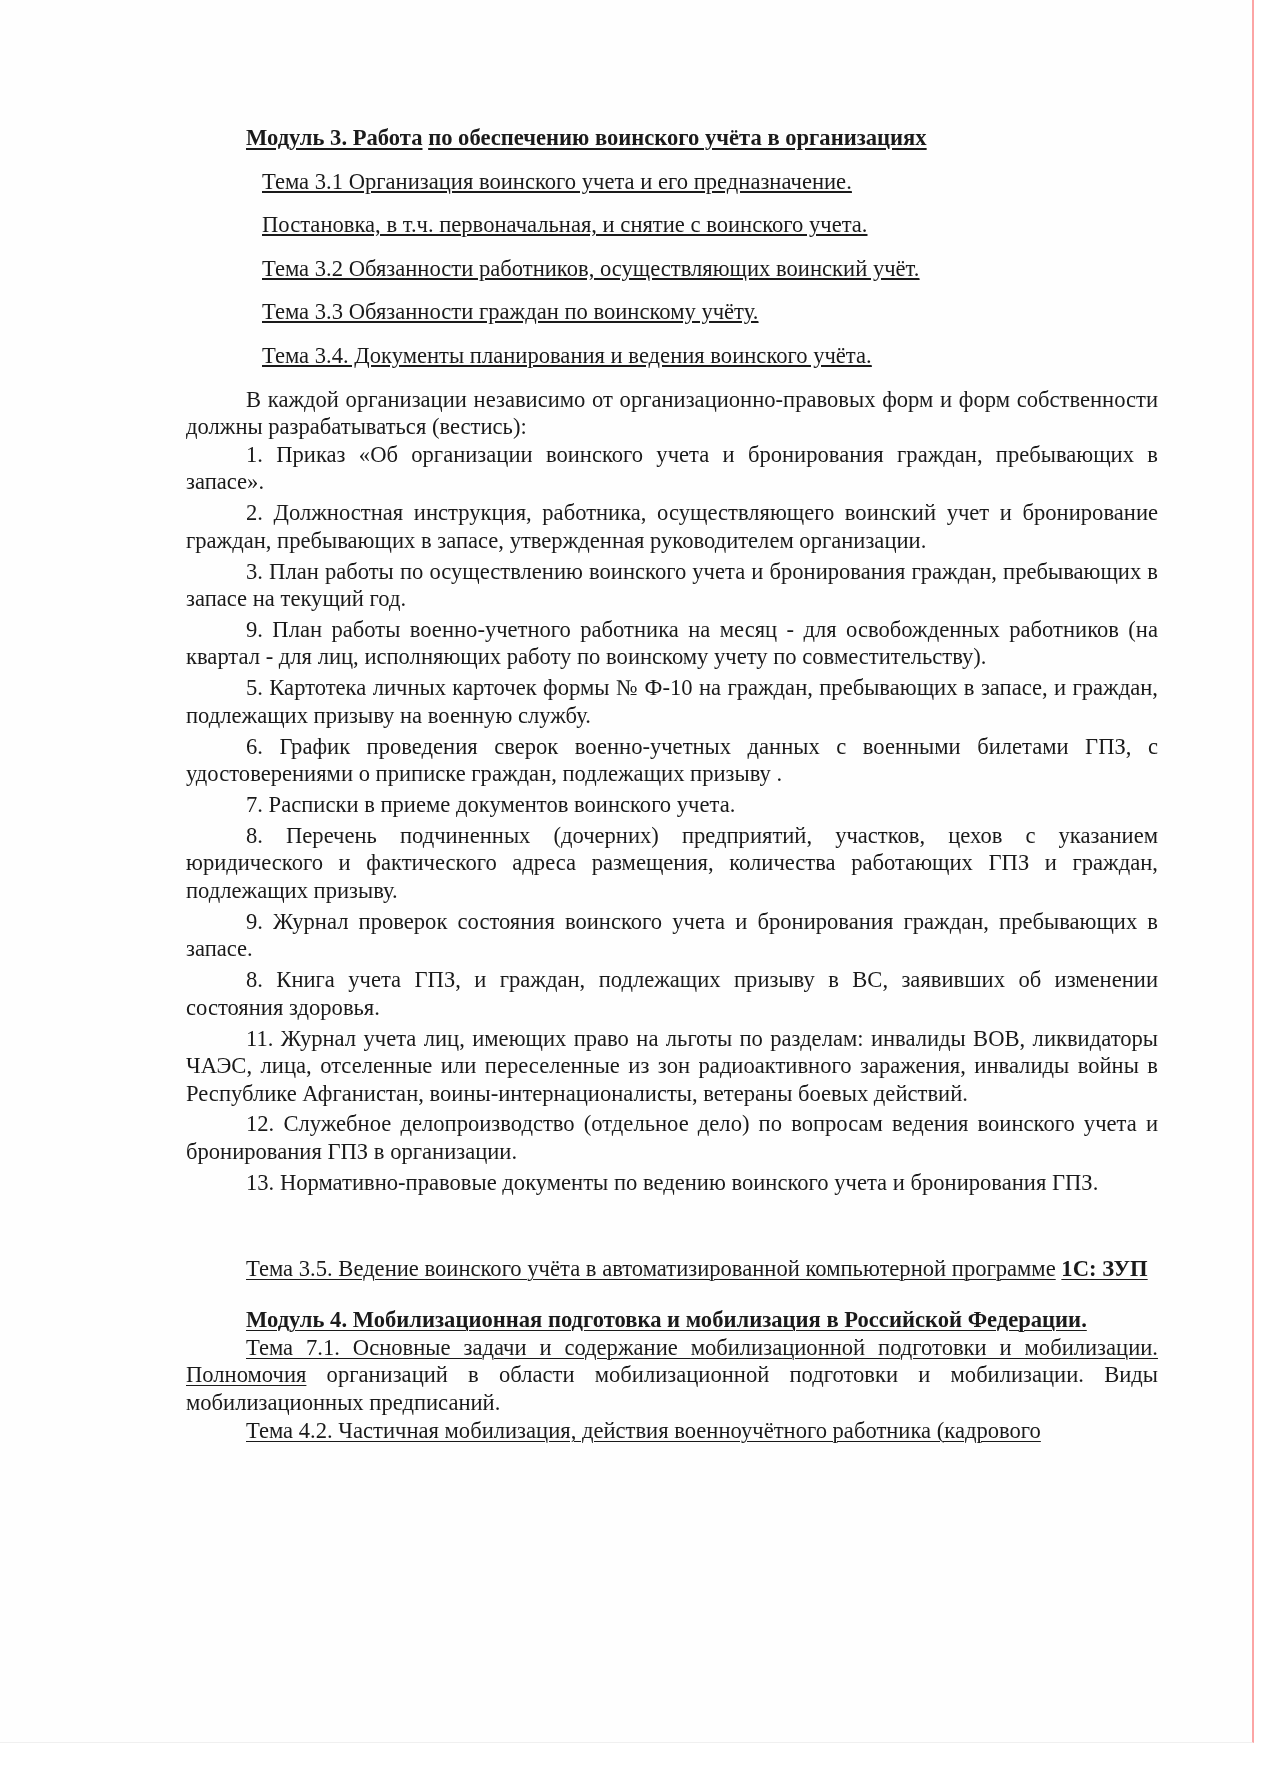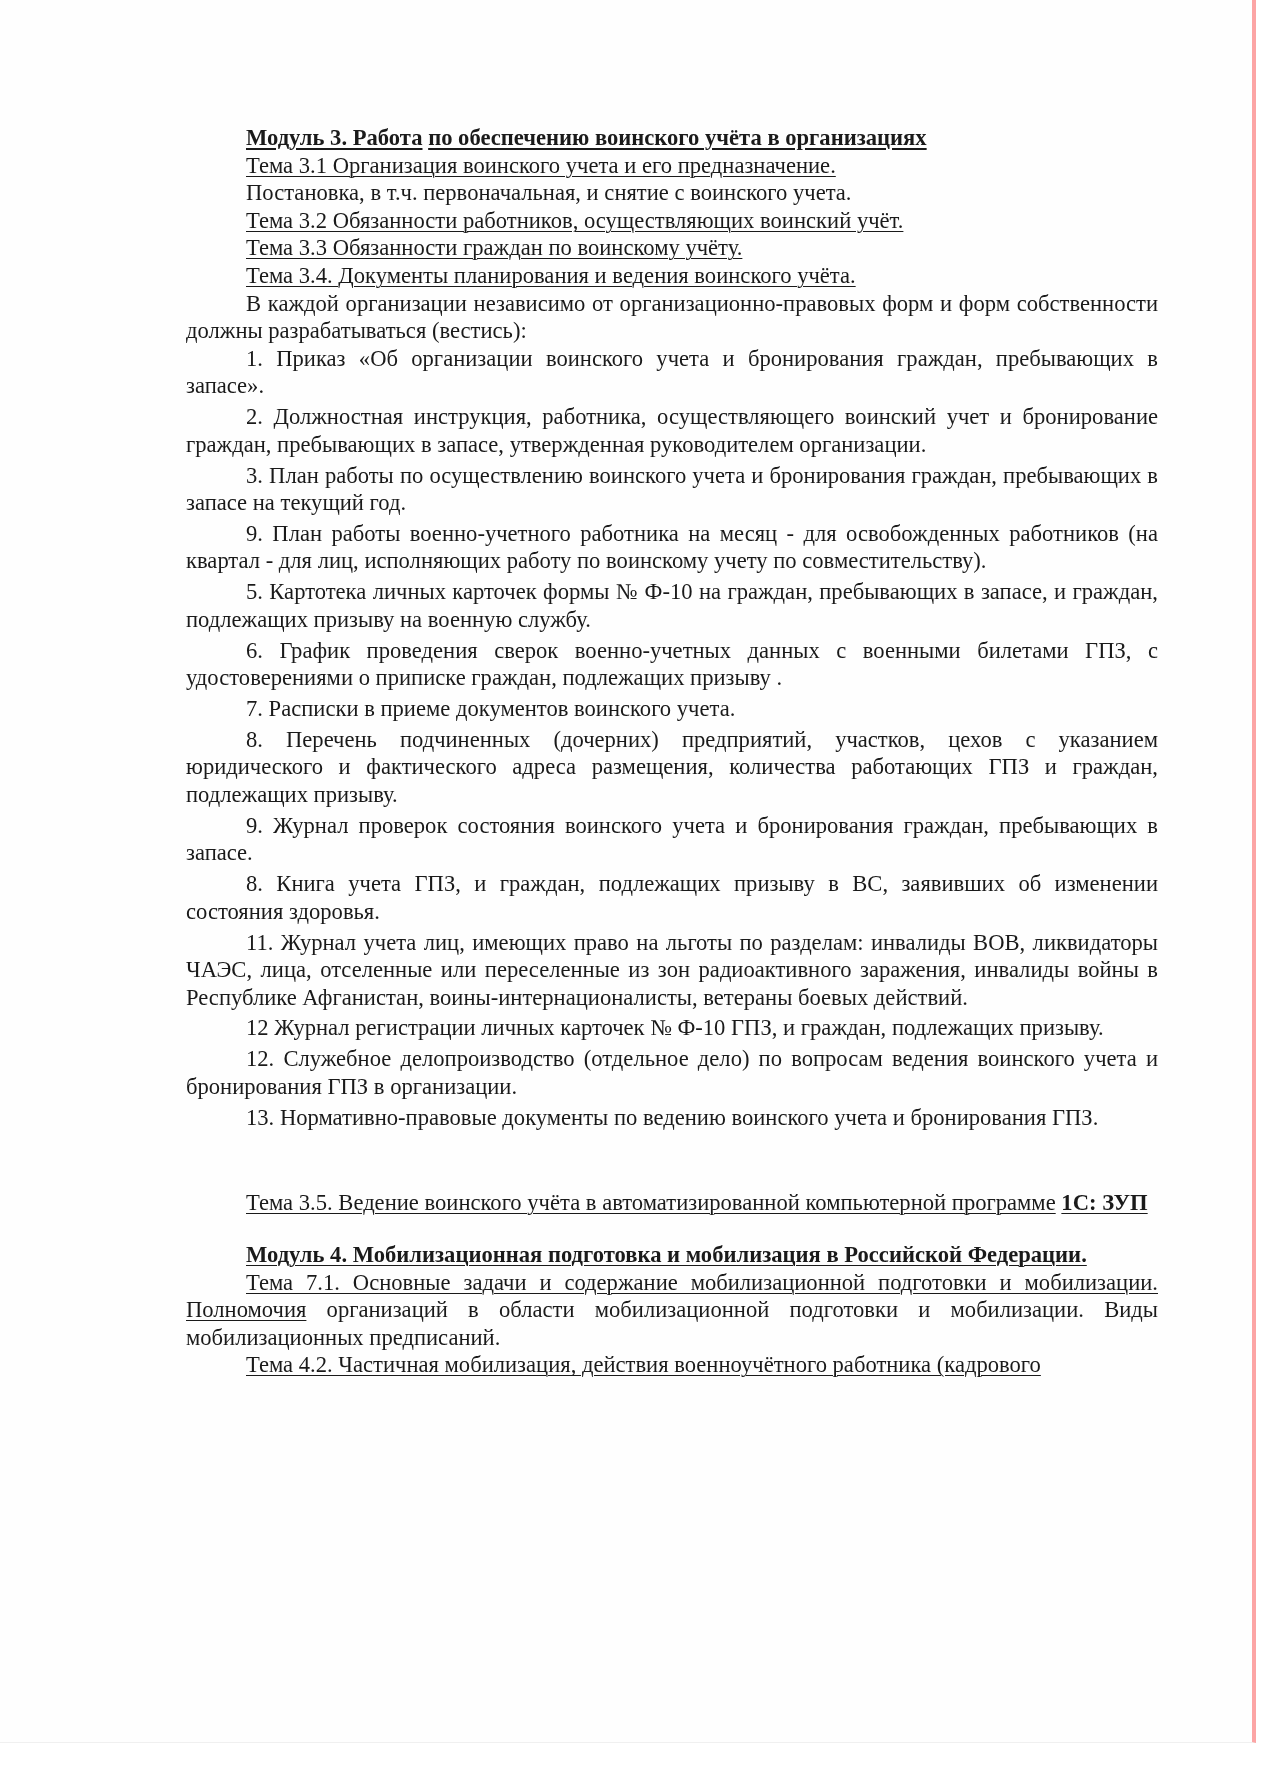--- a/index.html
+++ b/index.html
@@ -13,21 +13,21 @@
       position: relative;
       overflow: hidden;
     }
     .page {
       position: absolute;
       left: 0;
       top: 0;
       width: 1252px;
       height: 1742px;
       background: #fefefe;
-      border-right: 4px solid #fca5a5;
+      border-right: 2px solid #fca5a5;
       border-bottom: 1px solid #f0f0f0;
     }
     .content {
       position: absolute;
       left: 186px;
       top: 124px;
       width: 972px;
       font-family: "Liberation Serif", "DejaVu Serif", serif;
       font-size: 22.6px;
       line-height: 27.6px;
@@ -44,21 +44,21 @@
       text-underline-offset: 3px;
     }
     .b { font-weight: bold; }
     .module-title {
       font-weight: bold;
       padding-left: 60px;
     }
     .module-title .u { text-decoration-thickness: 2px; }
     .spacer2 { height: 55px; }
     .spacer-mid { height: 24px; }
-    .theme-line { padding-left: 60px; margin: 0; }
+    .theme-line { padding-left: 60px; margin: 16px; text-decoration: underline; }
     .list .p { margin-bottom: 3.2px; }
   </style>
 </head>
 <body>
 
 <div class="page">
   <div class="content">
 
     <p class="p module-title"><span class="u">Модуль 3. Работа</span> <span class="u">по обеспечению воинского учёта в организациях</span></p>
 
@@ -75,21 +75,20 @@
       <p class="p indent">2. Должностная инструкция, работника, осуществляющего воинский учет и бронирование граждан, пребывающих в запасе, утвержденная руководителем организации.</p>
       <p class="p indent">3. План работы по осуществлению воинского учета и бронирования граждан, пребывающих в запасе на текущий год.</p>
       <p class="p indent">9. План работы военно-учетного работника на месяц - для освобожденных работников (на квартал - для лиц, исполняющих работу по воинскому учету по совместительству).</p>
       <p class="p indent">5. Картотека личных карточек формы № Ф-10 на граждан, пребывающих в запасе, и граждан, подлежащих призыву на военную службу.</p>
       <p class="p indent">6. График проведения сверок военно-учетных данных с военными билетами ГПЗ, с удостоверениями о приписке граждан, подлежащих призыву .</p>
       <p class="p indent">7. Расписки в приеме документов воинского учета.</p>
       <p class="p indent">8. Перечень подчиненных (дочерних) предприятий, участков, цехов с указанием юридического и фактического адреса размещения, количества работающих ГПЗ и граждан, подлежащих призыву.</p>
       <p class="p indent">9. Журнал проверок состояния воинского учета и бронирования граждан, пребывающих в запасе.</p>
       <p class="p indent">8. Книга учета ГПЗ, и граждан, подлежащих призыву в ВС, заявивших об изменении состояния здоровья.</p>
       <p class="p indent">11. Журнал учета лиц, имеющих право на льготы по разделам: инвалиды ВОВ, ликвидаторы ЧАЭС, лица, отселенные или переселенные из зон радиоактивного заражения, инвалиды войны в Республике Афганистан, воины-интернационалисты, ветераны боевых действий.</p>
-      <p class="p indent">12 Журнал регистрации личных карточек № Ф-10 ГПЗ, и граждан, подлежащих призыву.</p>
       <p class="p indent">12. Служебное делопроизводство (отдельное дело) по вопросам ведения воинского учета и бронирования ГПЗ в организации.</p>
       <p class="p indent">13. Нормативно-правовые документы по ведению воинского учета и бронирования ГПЗ.</p>
     </div>
 
     <div class="spacer2"></div>
 
     <p class="p indent"><span class="u">Тема 3.5. Ведение воинского учёта в  автоматизированной компьютерной программе</span> <span class="u b">1С: ЗУП</span></p>
 
     <div class="spacer-mid"></div>
 

